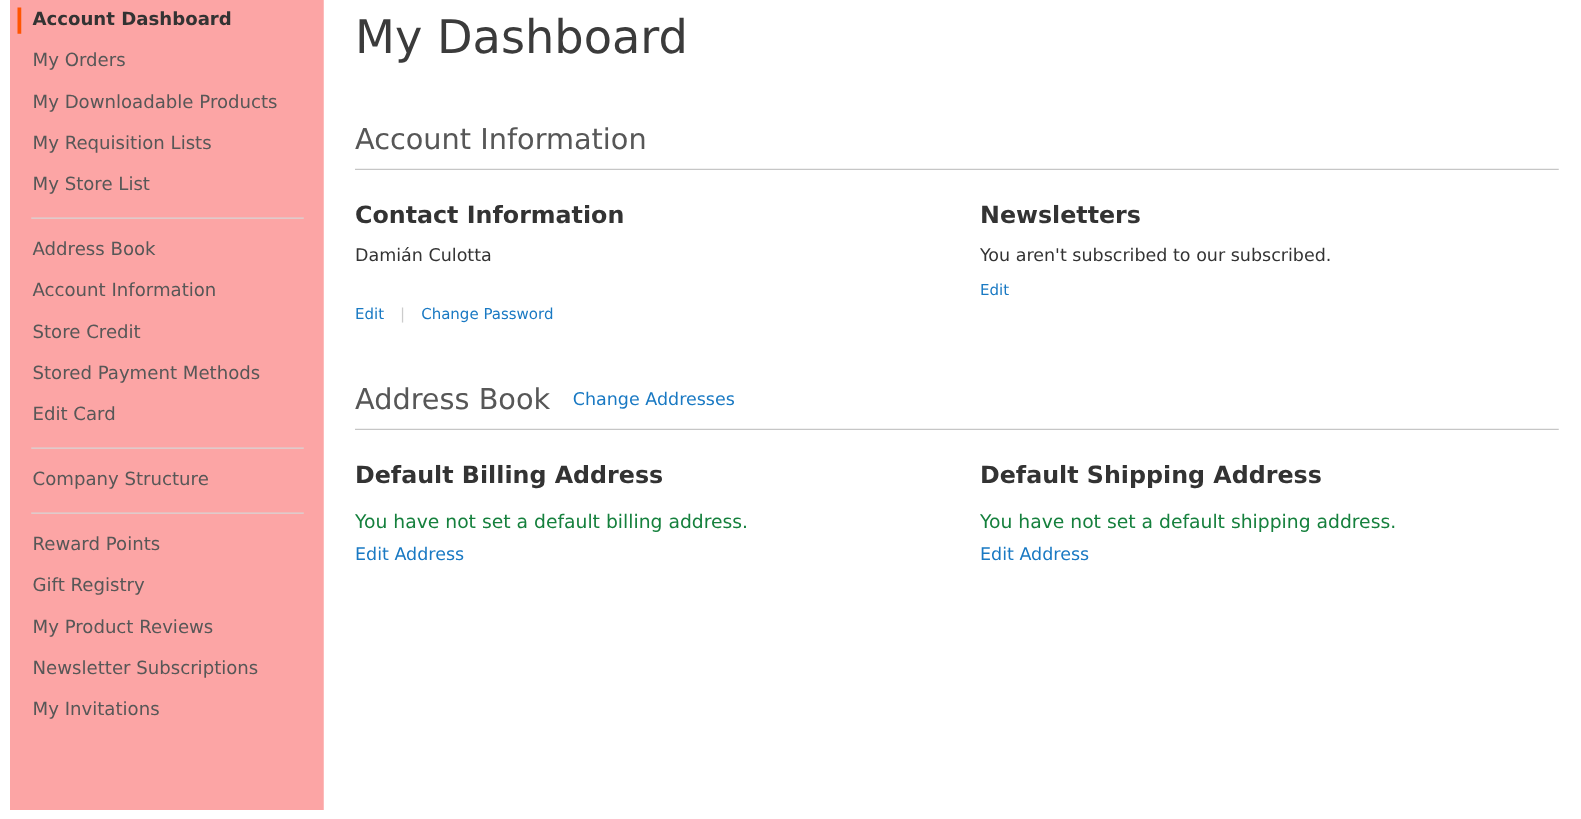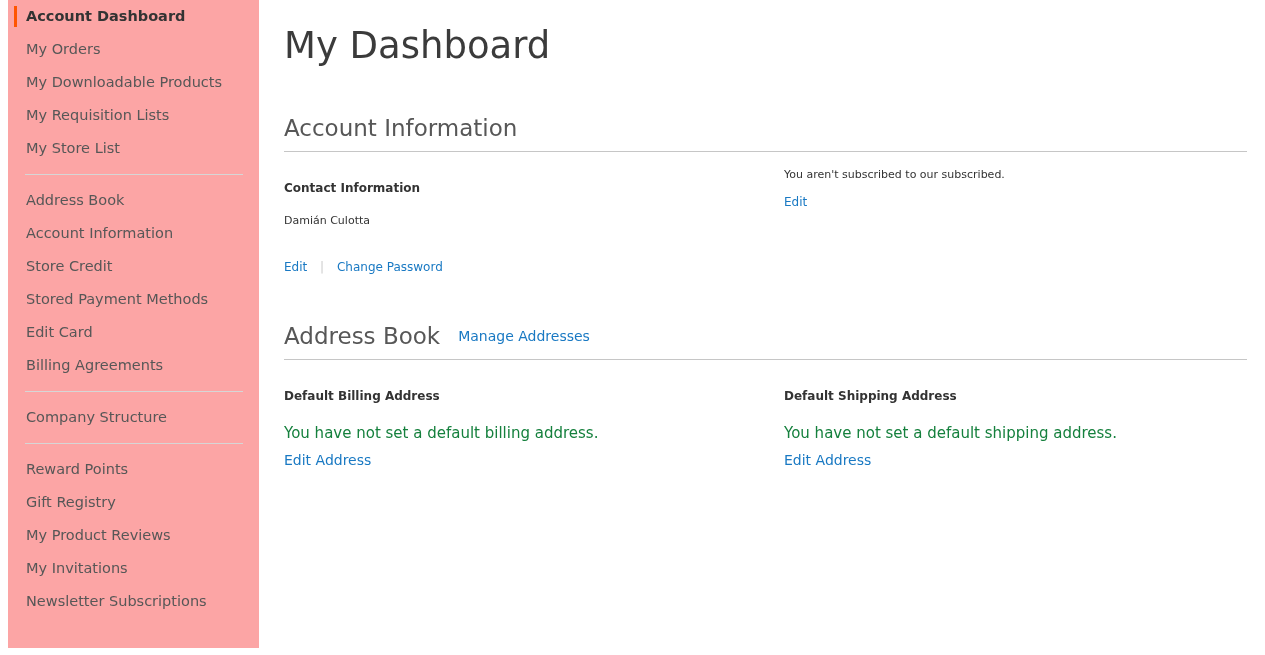--- a/index.html
+++ b/index.html
@@ -67,21 +67,21 @@
   .nav-divider {
     height: 1px;
     background: #d6d6d6;
     margin: 9px 16px 9px 17px;
   }
 
   
   #main {
     position: absolute;
     left: 284px;
-    top: 16px;
+    top: 0;
     width: 963px;
   }
 
   .page-title {
     font-size: 37px;
     font-weight: normal;
     color: #3b3b3b;
     margin: 0;
     padding-top: 8px;
     line-height: 44px;
@@ -110,31 +110,31 @@
   }
 
   .cols {
     display: flex;
     width: 963px;
   }
   .col-left { width: 500px; }
   .col-right { width: 463px; }
 
   .box-title {
-    font-size: 12px;
+    font-size: 19px;
     font-weight: bold;
     color: #333333;
     margin: 0;
     padding-top: 26px;
     padding-bottom: 0;
     line-height: 20px;
   }
 
   .box-content {
-    font-size: 11px;
+    font-size: 14px;
     color: #333333;
     line-height: 22px;
     padding-top: 12px;
   }
 
   .actions {
     padding-top: 26px;
     font-size: 12px;
     line-height: 18px;
   }
@@ -200,23 +200,20 @@
       </li>
       <li class="nav-item">
         <span class="label">Store Credit</span>
       </li>
       <li class="nav-item">
         <span class="label">Stored Payment Methods</span>
       </li>
       <li class="nav-item">
         <span class="label">Edit Card</span>
       </li>
-      <li class="nav-item">
-        <span class="label">Billing Agreements</span>
-      </li>
     </ul>
 
     <div class="nav-divider"></div>
 
     <ul class="nav-list">
       <li class="nav-item">
         <span class="label">Company Structure</span>
       </li>
     </ul>
 
@@ -226,24 +223,24 @@
       <li class="nav-item">
         <span class="label">Reward Points</span>
       </li>
       <li class="nav-item">
         <span class="label">Gift Registry</span>
       </li>
       <li class="nav-item">
         <span class="label">My Product Reviews</span>
       </li>
       <li class="nav-item">
+        <span class="label">Newsletter Subscriptions</span>
+      </li>
+      <li class="nav-item">
         <span class="label">My Invitations</span>
-      </li>
-      <li class="nav-item">
-        <span class="label">Newsletter Subscriptions</span>
       </li>
     </ul>
 
   </nav>
 
   <main id="main">
 
     <h1 class="page-title">My Dashboard</h1>
 
     <h2 class="block-title">Account Information</h2>
@@ -255,30 +252,31 @@
         <h3 class="box-title">Contact Information</h3>
         <div class="box-content">Damián Culotta</div>
         <div class="actions">
           <a class="link">Edit</a>
           <span class="sep">|</span>
           <a class="link">Change Password</a>
         </div>
       </div>
 
       <div class="col-right">
+        <h3 class="box-title">Newsletters</h3>
         <div class="box-content">You aren't subscribed to our subscribed.</div>
         <div class="actions tight">
           <a class="link">Edit</a>
         </div>
       </div>
 
     </div>
 
     <h2 class="block-title">
-      <span>Address Book</span><a class="link inline-link">Manage Addresses</a>
+      <span>Address Book</span><a class="link inline-link">Change Addresses</a>
     </h2>
     <div class="rule"></div>
 
     <div class="cols">
 
       <div class="col-left">
         <h3 class="box-title">Default Billing Address</h3>
         <div class="addr-text">You have not set a default billing address.</div>
         <div class="addr-action">
           <a class="link">Edit Address</a>

